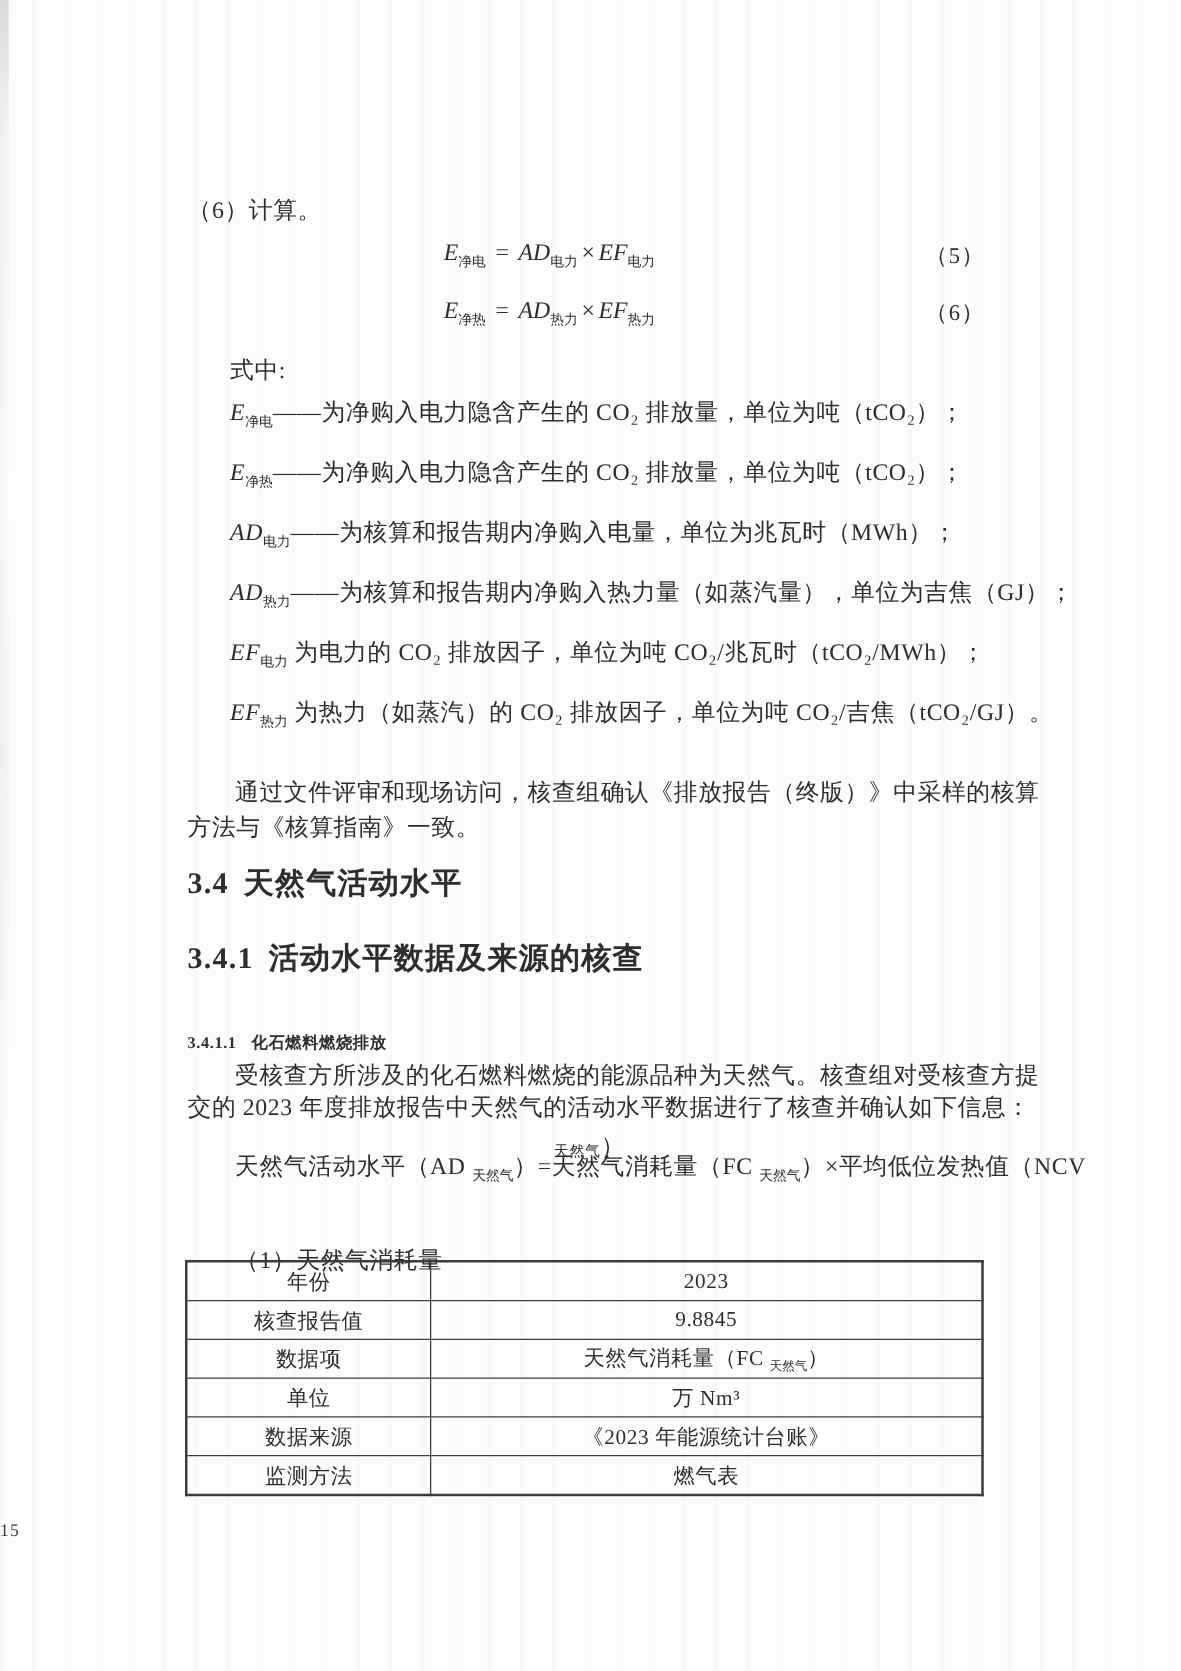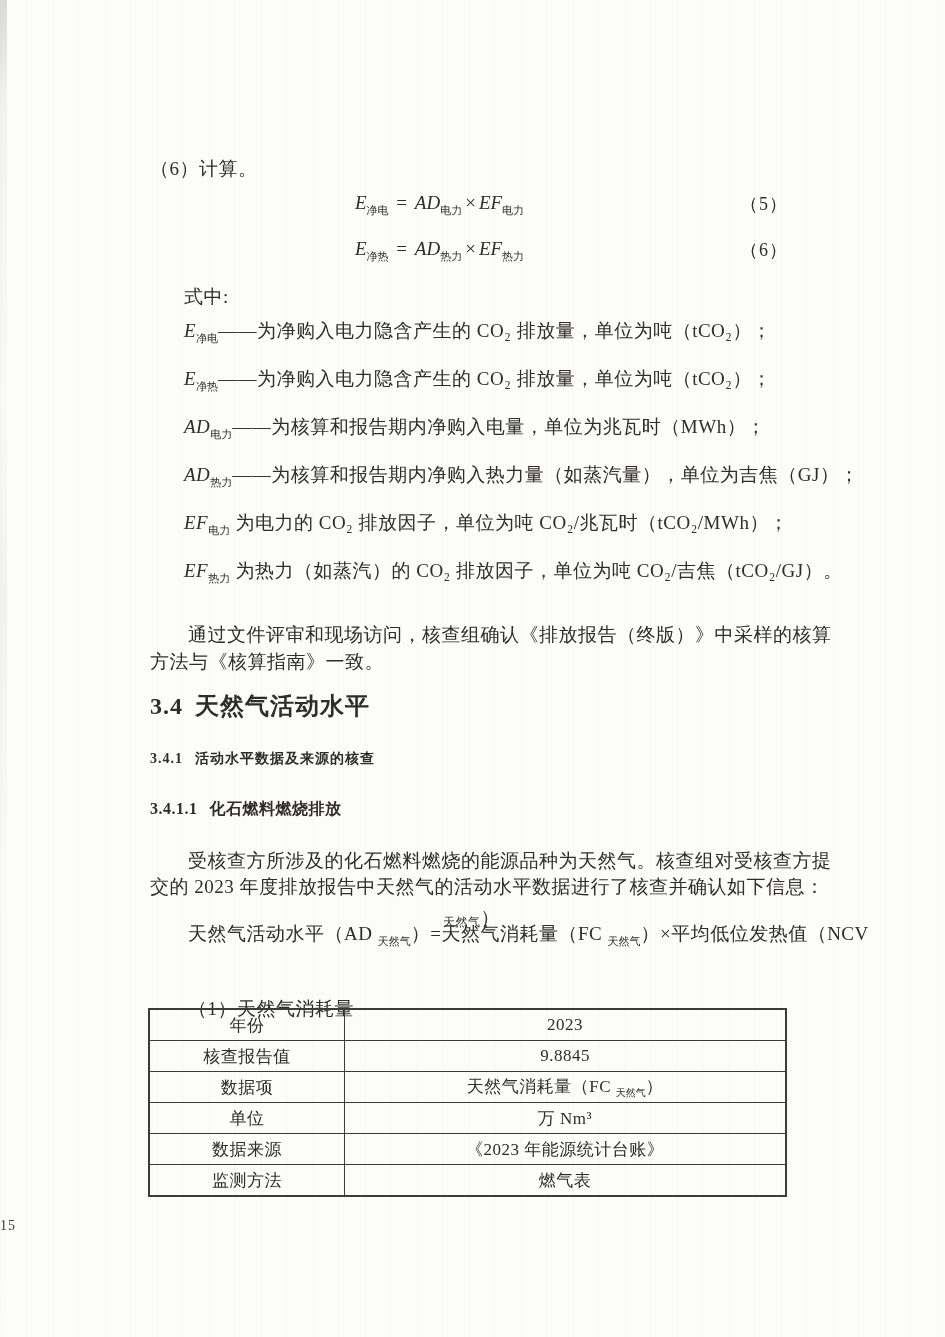--- a/index.html
+++ b/index.html
@@ -31,22 +31,22 @@
   }
   .indent{padding-left:38px;margin-top:16px;}
   .defline{padding-left:34px;}
   .varname{font-style:italic;font-family:"Liberation Serif","DejaVu Serif",serif;font-size:19px;}
   sub.cnsub{font-size:11px;letter-spacing:0;vertical-align:-5px;}
   .formula-row{position:absolute;left:0;width:854px;height:28px;}
   .formula-body{position:absolute;left:355px;top:0;font-size:19px;}
   .formula-num{position:absolute;left:740px;top:0;font-size:18px;letter-spacing:1px;}
   .op{font-style:normal;padding:0 3px;}
   .h1{position:absolute;left:150px;font-weight:bold;font-size:24px;letter-spacing:1px;white-space:nowrap;}
-  .h2{position:absolute;left:150px;font-weight:bold;font-size:14px;letter-spacing:1px;white-space:nowrap;}
-  .h3{position:absolute;left:150px;font-weight:bold;font-size:16px;letter-spacing:0.5px;white-space:nowrap;}
+  .h2{position:absolute;left:150px;font-weight:bold;font-size:24px;letter-spacing:1px;white-space:nowrap;}
+  .h3{position:absolute;left:150px;font-weight:bold;font-size:13px;letter-spacing:0.5px;white-space:nowrap;margin-top:26px;}
   .hnum{margin-right:12px;}
   .subline{font-size:12px;}
   .subline .bigparen{font-size:19px;vertical-align:2px;}
   .doc-table{
     position:absolute;
     left:148px;top:1008px;
     width:639px;
     border-collapse:collapse;
     table-layout:fixed;
   }

